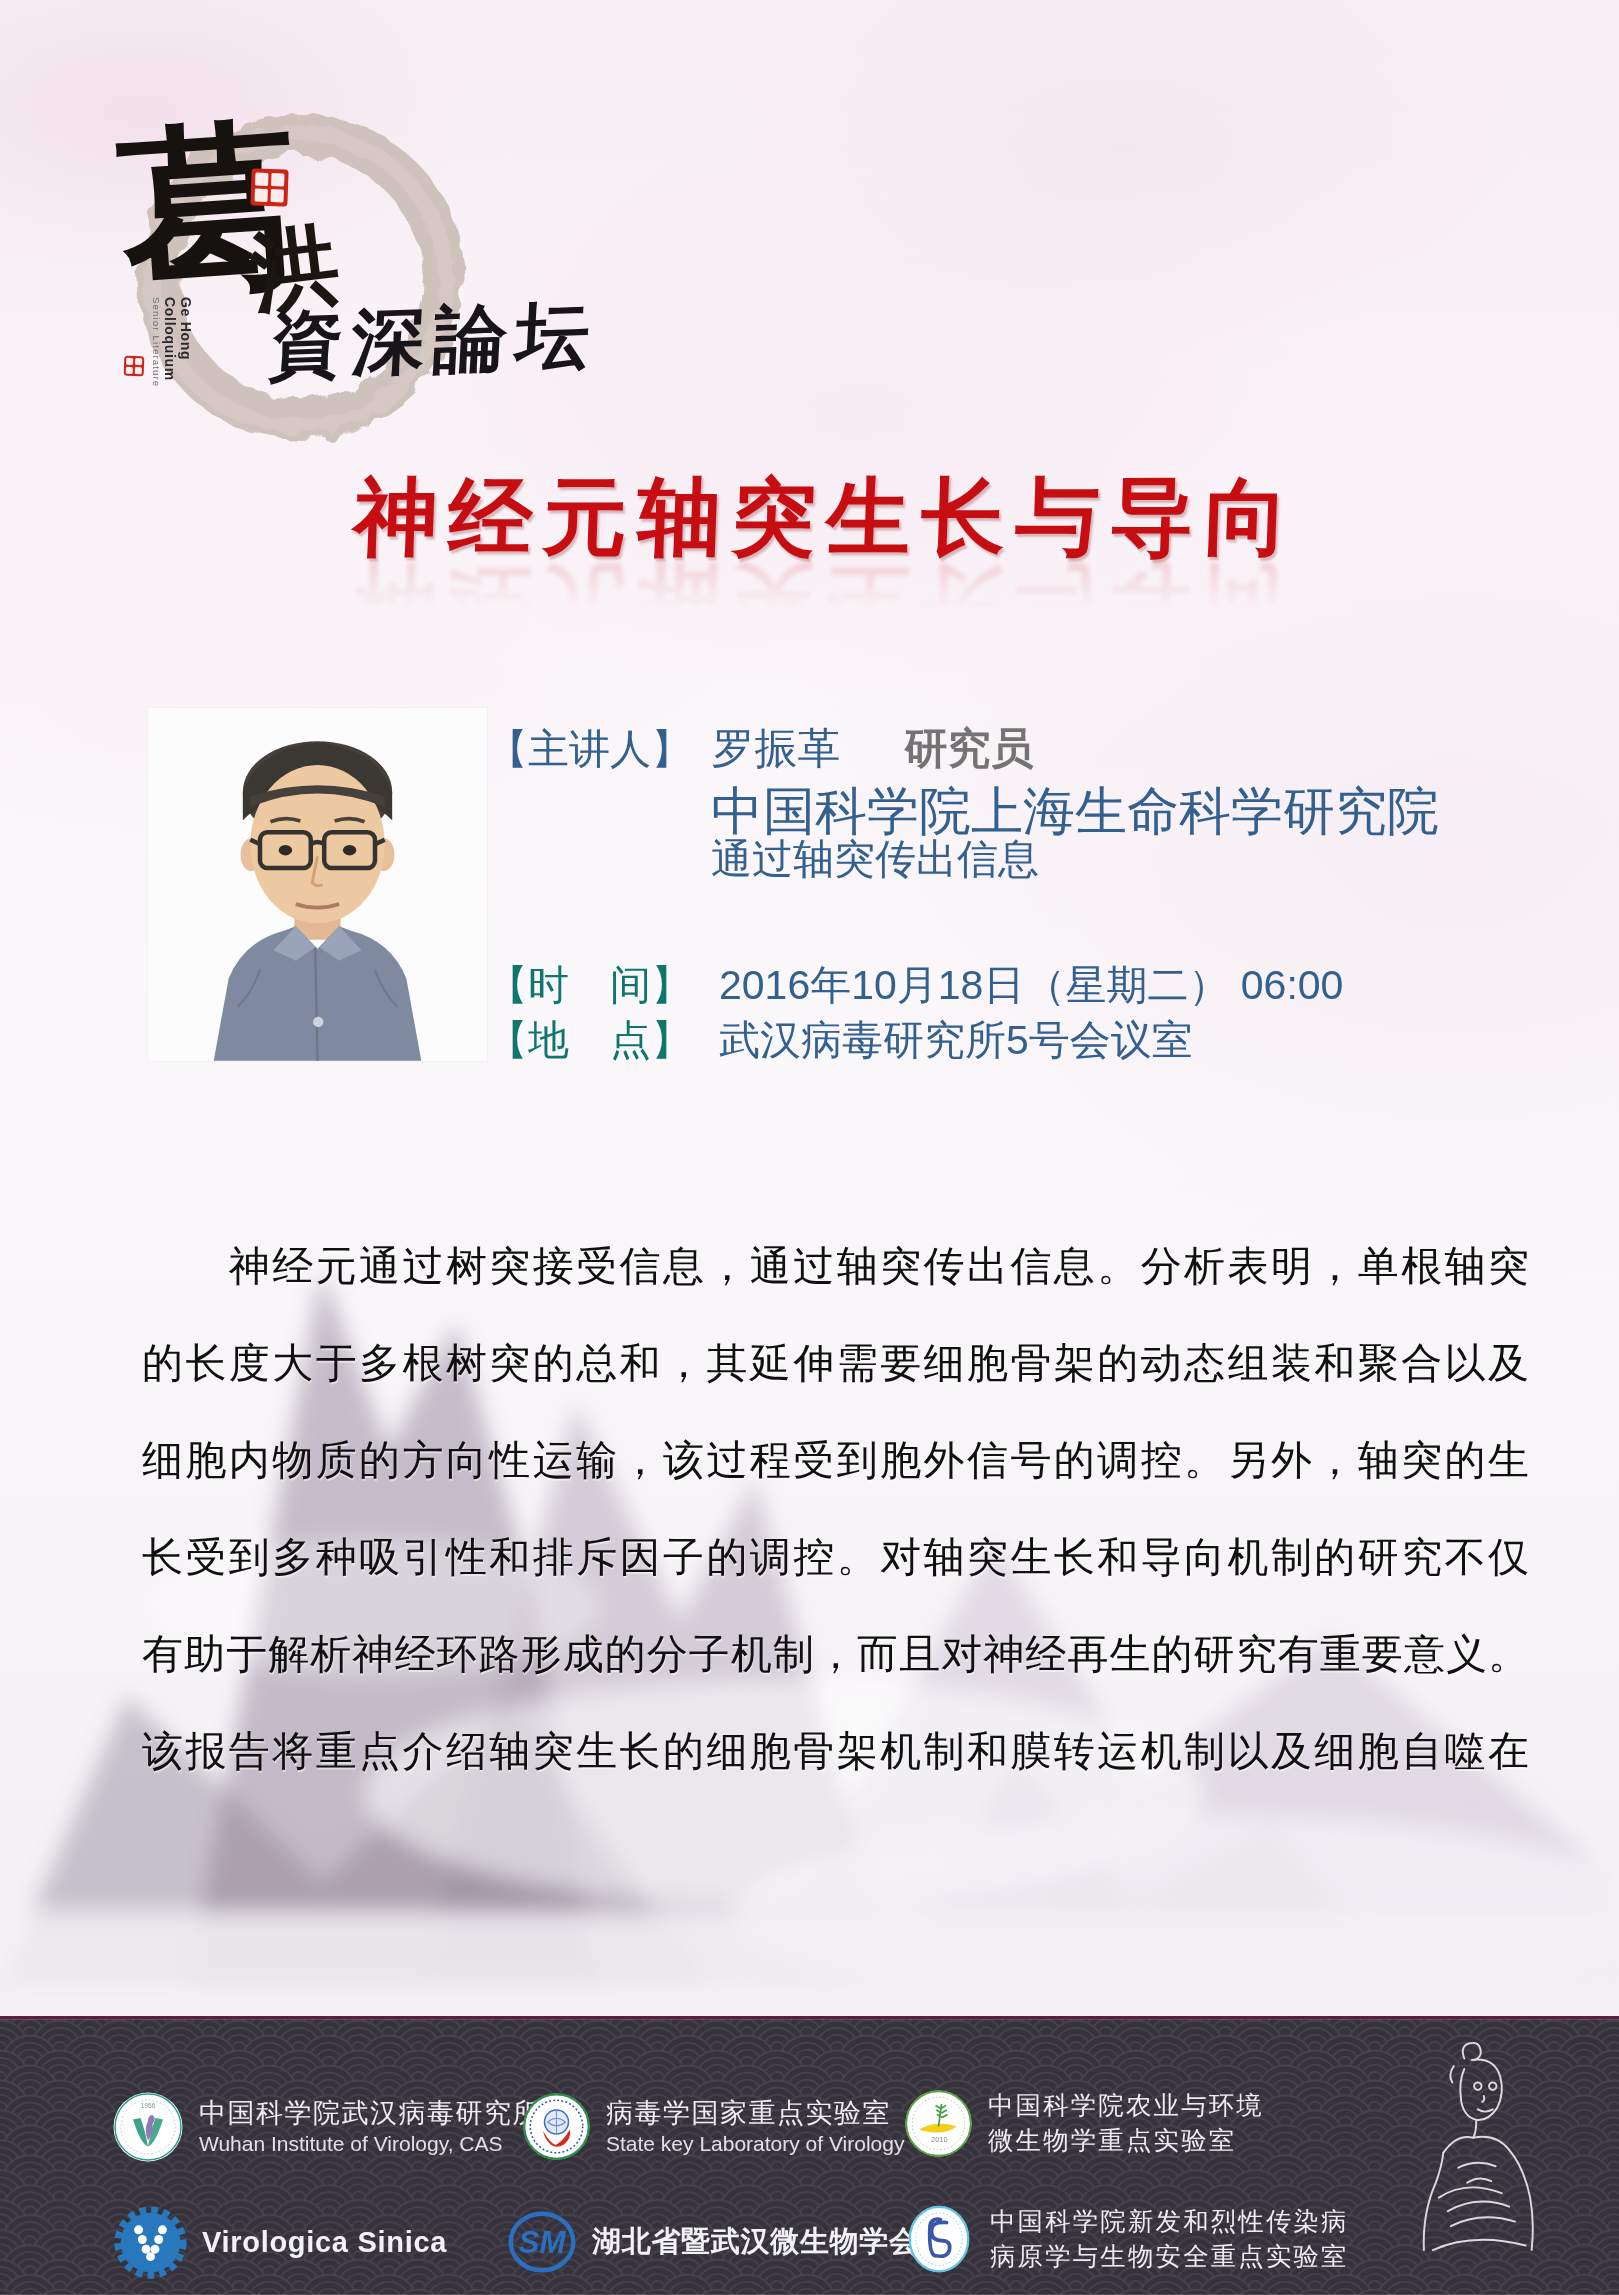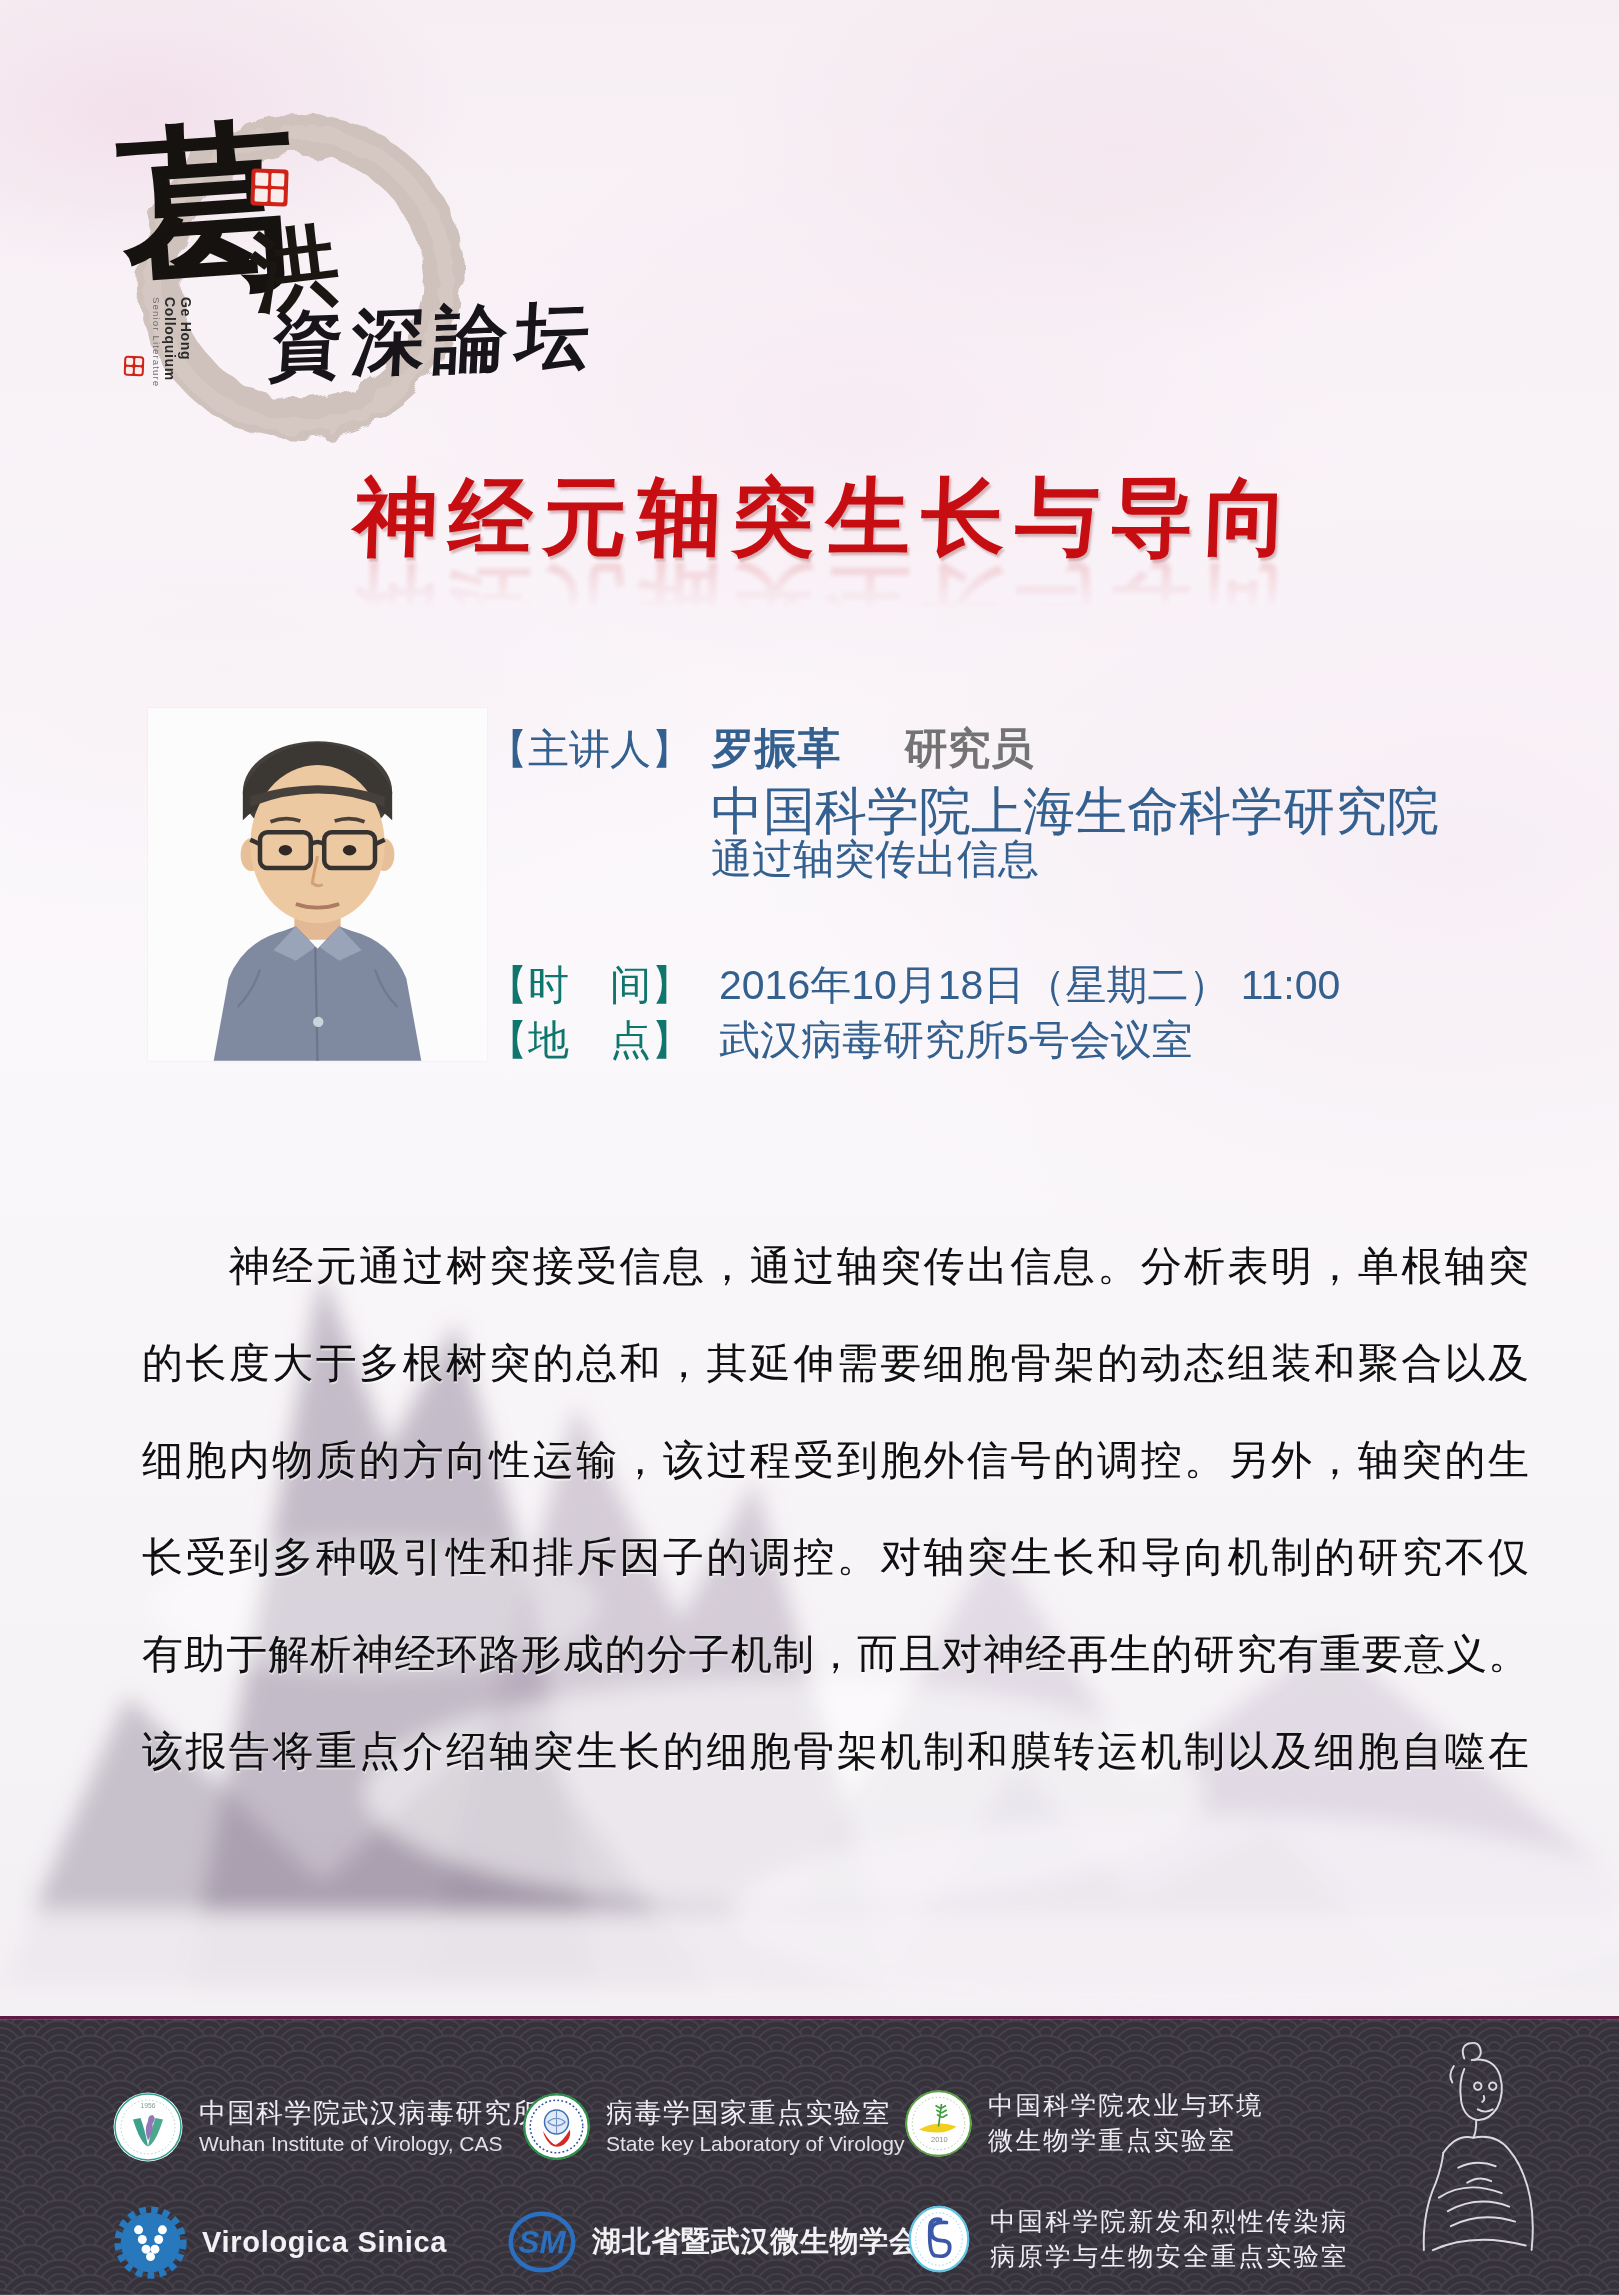--- a/index.html
+++ b/index.html
@@ -67,21 +67,21 @@
     margin:0; font-family:"DejaVu Serif","Liberation Serif",serif;
     font-size:84px; font-weight:800; letter-spacing:10.5px; line-height:1.1;
     color:#c60d12; transform:scaleY(-1) skewX(2deg); opacity:.28; filter:blur(1.9px);
     -webkit-mask-image:linear-gradient(to top, rgba(0,0,0,.6) 0%, rgba(0,0,0,0) 60%);
             mask-image:linear-gradient(to top, rgba(0,0,0,.6) 0%, rgba(0,0,0,0) 60%);
   }
   
   .speaker-photo{position:absolute; left:148px; top:708px; z-index:2; box-shadow:0 0 0 0.7px rgba(0,0,0,.03);}
   .speaker-line{position:absolute; left:487px; top:720px; z-index:2; display:flex; align-items:baseline;}
   .speaker-label{font-size:41px; color:#33608e;}
-  .speaker-name{font-size:43px; font-weight:700; color:#33608e; margin-left:19.4px;}
+  .speaker-name{font-size:43px; font-weight:400; color:#33608e; margin-left:19.4px;}
   .speaker-jobtitle{font-size:43px; font-weight:700; color:#737373; margin-left:64px;}
   .affil-1{position:absolute; left:711px; top:777px; font-size:52px; color:#33608e; z-index:2;}
   .affil-2{position:absolute; left:711px; top:832px; font-size:41px; color:#33608e; z-index:2;}
   .sched-row{position:absolute; left:487px; z-index:2; display:flex; align-items:baseline;}
   .sched-time{top:958px;}
   .sched-place{top:1013px;}
   .sched-label{font-size:41px; color:#0f766e;}
   .sched-value{font-size:41px; color:#33608e; margin-left:27px;}
   
   .abstract{position:absolute; left:142px; top:1218px; width:1387px; z-index:2;
@@ -204,21 +204,21 @@
   <div class="speaker-line">
     <span class="speaker-label">【主讲人】</span>
     <span class="speaker-name">罗振革</span>
     <span class="speaker-jobtitle">研究员</span>
   </div>
   <div class="affil-1">中国科学院上海生命科学研究院</div>
   <div class="affil-2">通过轴突传出信息</div>
 
   <div class="sched-row sched-time">
     <span class="sched-label">【时　间】</span>
-    <span class="sched-value">2016年10月18日（星期二） 11:00</span>
+    <span class="sched-value">2016年10月18日（星期二） 06:00</span>
   </div>
   <div class="sched-row sched-place">
     <span class="sched-label">【地　点】</span>
     <span class="sched-value">武汉病毒研究所5号会议室</span>
   </div>
 
   <div class="abstract">
     <div class="line">　　神经元通过树突接受信息，通过轴突传出信息。分析表明，单根轴突</div>
     <div class="line">的长度大于多根树突的总和，其延伸需要细胞骨架的动态组装和聚合以及</div>
     <div class="line">细胞内物质的方向性运输，该过程受到胞外信号的调控。另外，轴突的生</div>

